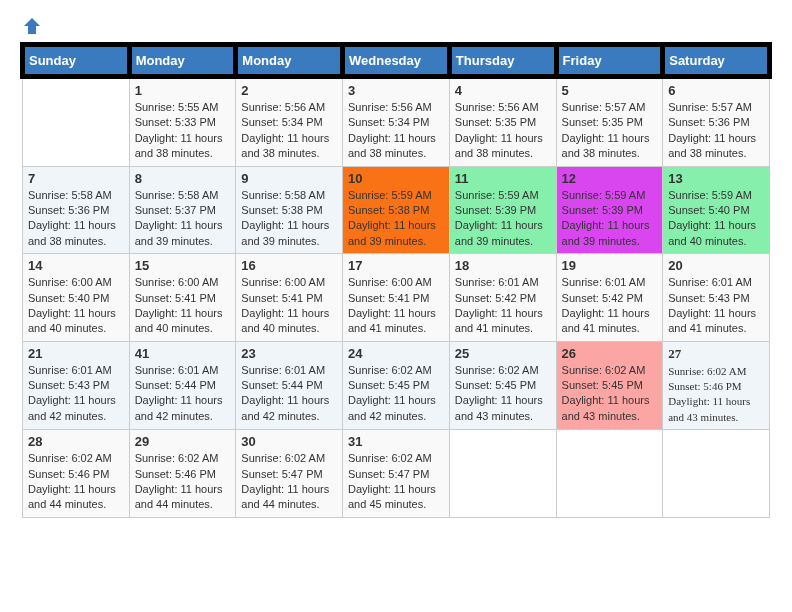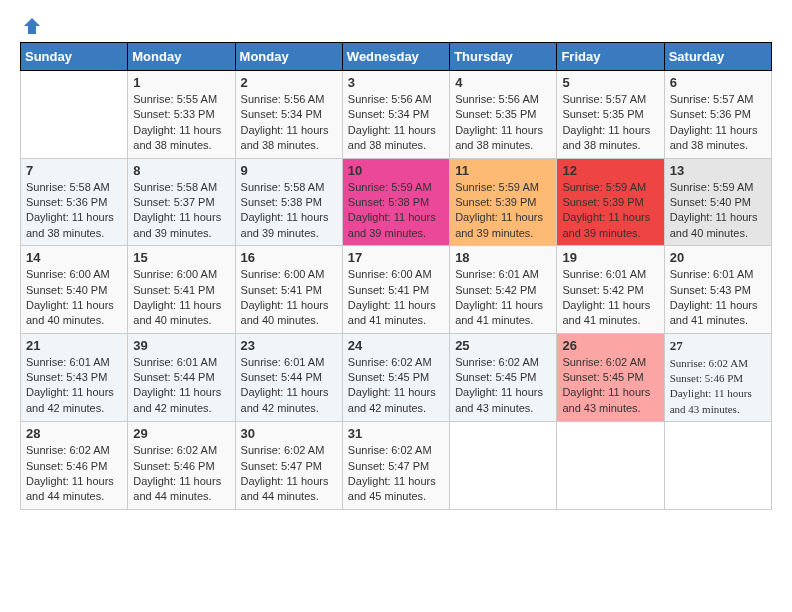--- a/index.html
+++ b/index.html
@@ -39,21 +39,21 @@
       border-collapse: collapse;
       font-size: 11px;
     }
     thead tr th {
       background: #3a7abf;
       color: #fff;
       padding: 6px 4px;
       text-align: left;
       font-size: 13px;
       font-weight: bold;
-      border: 1px solid #000000;
+      border: 5px solid #000000;
     }
     tbody tr td {
       border: 1px solid #ccc;
       vertical-align: top;
       padding: 4px 5px;
       width: 107px;
       min-height: 80px;
       background: #fff;
     }
     tbody tr:nth-child(odd) td {
@@ -140,33 +140,33 @@
           <div class="day-info">Sunrise: 5:58 AM<br>Sunset: 5:36 PM<br>Daylight: 11 hours and 38 minutes.</div>
         </td>
         <td style="background: rgb(240, 245, 250);">
           <span class="day-number">8</span>
           <div class="day-info">Sunrise: 5:58 AM<br>Sunset: 5:37 PM<br>Daylight: 11 hours and 39 minutes.</div>
         </td>
         <td style="background: rgb(240, 245, 250);">
           <span class="day-number">9</span>
           <div class="day-info">Sunrise: 5:58 AM<br>Sunset: 5:38 PM<br>Daylight: 11 hours and 39 minutes.</div>
         </td>
-        <td style="background: #ec4899;">
+        <td style="background: #f97316;">
           <span class="day-number">10</span>
           <div class="day-info">Sunrise: 5:59 AM<br>Sunset: 5:38 PM<br>Daylight: 11 hours and 39 minutes.</div>
         </td>
-        <td style="background: #fdba74;">
+        <td style="background: #86efac;">
           <span class="day-number">11</span>
           <div class="day-info">Sunrise: 5:59 AM<br>Sunset: 5:39 PM<br>Daylight: 11 hours and 39 minutes.</div>
         </td>
-        <td style="background: #ef4444;">
+        <td style="background: #d946ef;">
           <span class="day-number">12</span>
           <div class="day-info">Sunrise: 5:59 AM<br>Sunset: 5:39 PM<br>Daylight: 11 hours and 39 minutes.</div>
         </td>
-        <td style="background: #e5e5e5;">
+        <td style="background: #86efac;">
           <span class="day-number">13</span>
           <div class="day-info">Sunrise: 5:59 AM<br>Sunset: 5:40 PM<br>Daylight: 11 hours and 40 minutes.</div>
         </td>
       </tr>
       <tr>
         <td>
           <span class="day-number">14</span>
           <div class="day-info">Sunrise: 6:00 AM<br>Sunset: 5:40 PM<br>Daylight: 11 hours and 40 minutes.</div>
         </td>
         <td>
@@ -193,21 +193,21 @@
           <span class="day-number">20</span>
           <div class="day-info">Sunrise: 6:01 AM<br>Sunset: 5:43 PM<br>Daylight: 11 hours and 41 minutes.</div>
         </td>
       </tr>
       <tr>
         <td style="background: rgb(240, 245, 250);">
           <span class="day-number">21</span>
           <div class="day-info">Sunrise: 6:01 AM<br>Sunset: 5:43 PM<br>Daylight: 11 hours and 42 minutes.</div>
         </td>
         <td style="background: rgb(240, 245, 250);">
-          <span class="day-number">39</span>
+          <span class="day-number">41</span>
           <div class="day-info">Sunrise: 6:01 AM<br>Sunset: 5:44 PM<br>Daylight: 11 hours and 42 minutes.</div>
         </td>
         <td style="background: rgb(240, 245, 250); margin-left: 47px;">
           <span class="day-number">23</span>
           <div class="day-info">Sunrise: 6:01 AM<br>Sunset: 5:44 PM<br>Daylight: 11 hours and 42 minutes.</div>
         </td>
         <td style="background: rgb(240, 245, 250);">
           <span class="day-number">24</span>
           <div class="day-info">Sunrise: 6:02 AM<br>Sunset: 5:45 PM<br>Daylight: 11 hours and 42 minutes.</div>
         </td>

